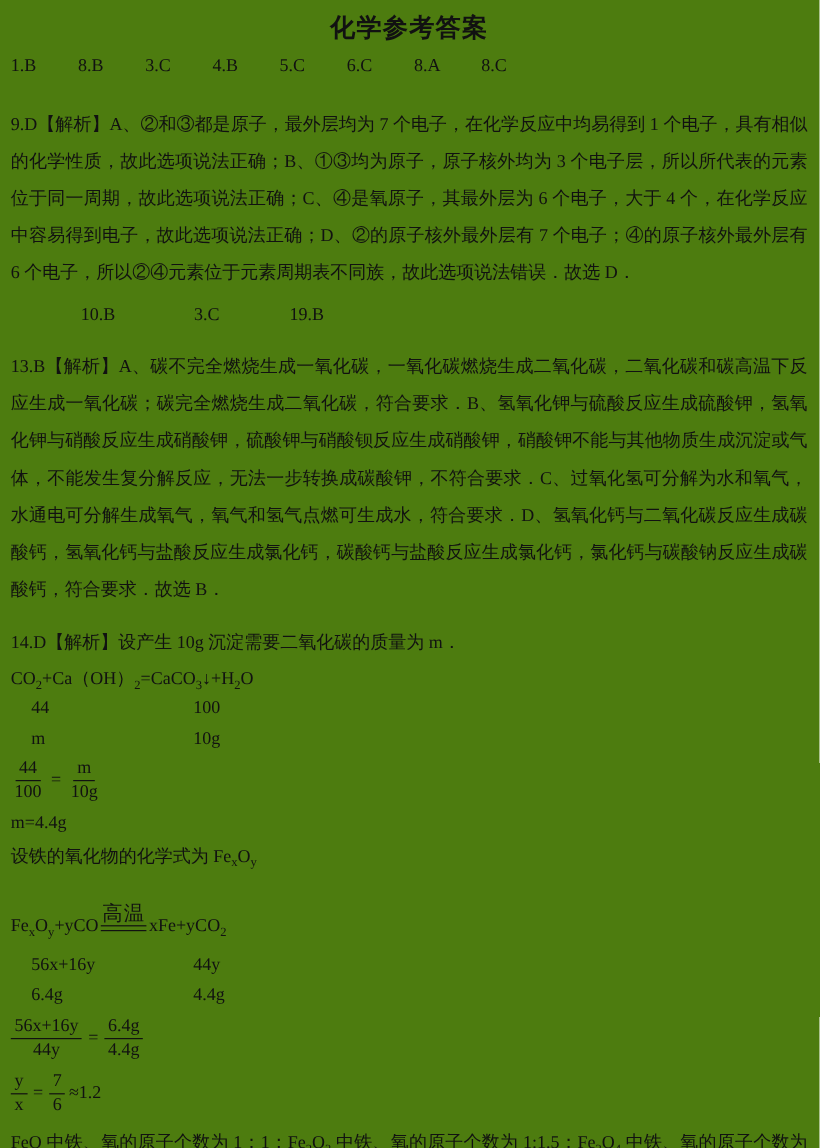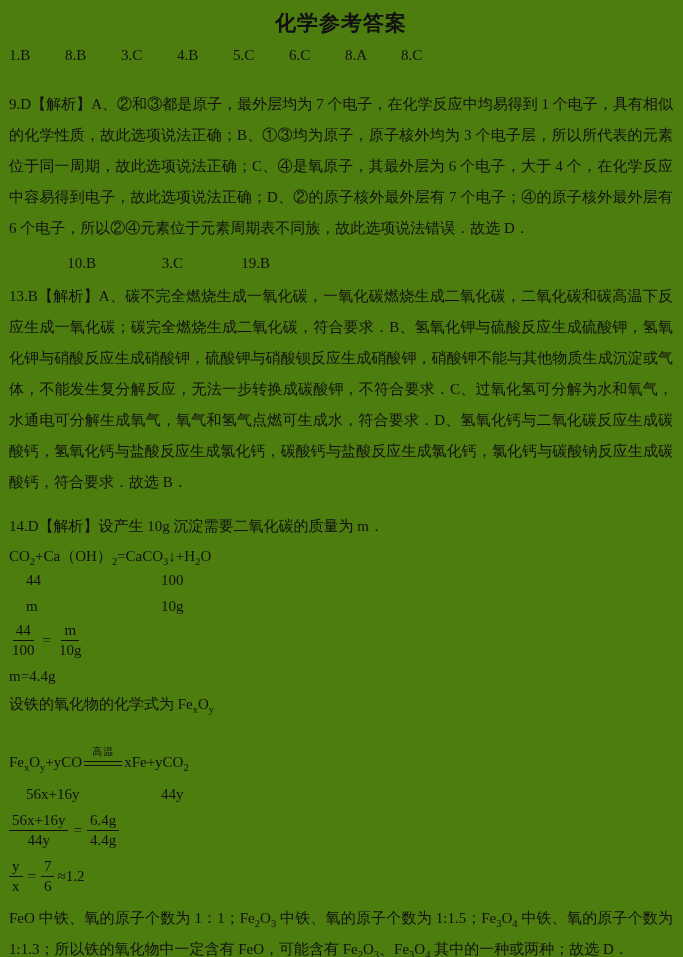--- a/index.html
+++ b/index.html
@@ -9,21 +9,21 @@
     color:#111; font-family:Liberation Serif, serif;
     font-size:15px; padding:8px 10px 0 9px; overflow:hidden;
   }
   .title { font-size:21px; line-height:30px; font-weight:bold; text-align:center; letter-spacing:1px; }
   .ansrow1 { margin-top:7px; line-height:20px; }
   .ansrow1 .ans { display:inline-block; width:56px; }
   .ansrow2 { margin-top:9px; line-height:20px; }
   .ansrow2 .ans { display:inline-block; width:87px;text-align:right; }
   .para { text-align:justify; line-height:31px; }
   .q9 { margin-top:24px; }
-  .q13 { margin-top:8px; }
+  .q13 { margin-top:18px; }
   .intro14 { margin-top:18px; line-height:20px; }
   .eq1 { margin-top:9px; line-height:22px; }
   sub { font-size:10.5px; line-height:0; }
   .ratio { line-height:20px;margin-left:17px; }
   .r1 { margin-top:3px; }
   .r2 { margin-top:6px; }
   .r3 { margin-top:11px; }
   .r4 { margin-top:5px; }
   .col1 { display:inline-block; min-width:135px; }
   .frac-line { display:flex; align-items:center; }
@@ -32,21 +32,21 @@
   .fl3 { margin-top:4px; height:42px; }
   .frac { display:inline-flex; flex-direction:column; align-items:center; text-align:center; }
   .frac .num { line-height:19px; padding:0 3px; border-bottom:1px solid #111; }
   .frac .den { line-height:19px; padding:0 3px; }
   .eqsign { margin:0 5px; }
   .approx { margin-left:3px; }
   .mres { margin-top:6px; line-height:20px; }
   .assume { margin-top:8px; line-height:21px; }
   .eq2 { margin-top:15px; height:43px; display:flex; align-items:flex-end; line-height:22px; }
   .cond-wrap { display:inline-flex; flex-direction:column; align-items:center; margin:0 2px 7px 2px; }
-  .cond { font-size:10px; line-height:16px; letter-spacing:1px; }
+  .cond { font-size:17px; line-height:16px; letter-spacing:1px; }
   .dbl { width:38px; height:5px; border-top:1.7px solid #111; border-bottom:1.7px solid #111; margin-top:1px; }
   .fe-para { margin-top:6px; }
 </style>
 </head>
 <body>
 
 <div class="page">
 
   <div class="title">化学参考答案</div>
 
@@ -94,20 +94,23 @@
     <span class="cond-wrap">
       <span class="cond">高温</span>
       <span class="dbl"></span>
     </span>
     <span>xFe+yCO<sub>2</sub></span>
   </div>
 
   <div class="ratio r3">
     <span class="col1">56x+16y</span><span>44y</span>
   </div>
+  <div class="ratio r4">
+    <span class="col1">6.4g</span><span>4.4g</span>
+  </div>
 
   <div class="frac-line fl2">
     <span class="frac">
       <span class="num">56x+16y</span>
       <span class="den">44y</span>
     </span>
     <span class="eqsign">=</span>
     <span class="frac">
       <span class="num">6.4g</span>
       <span class="den">4.4g</span>

